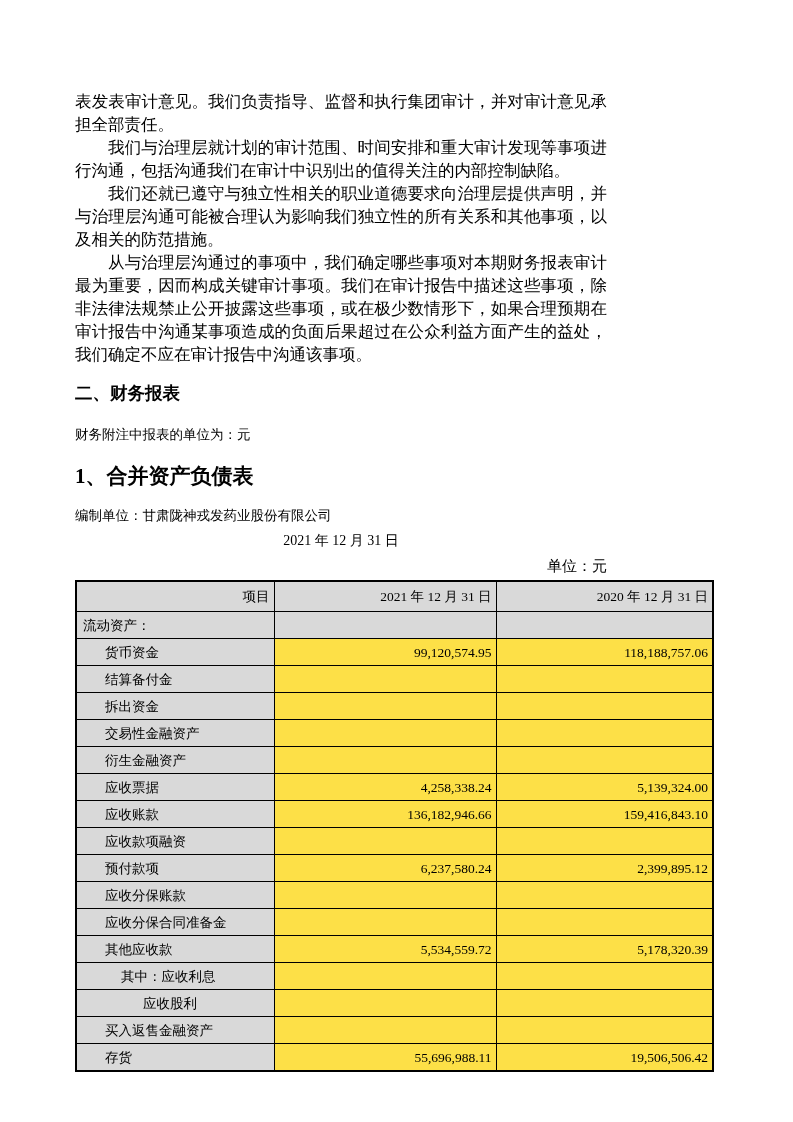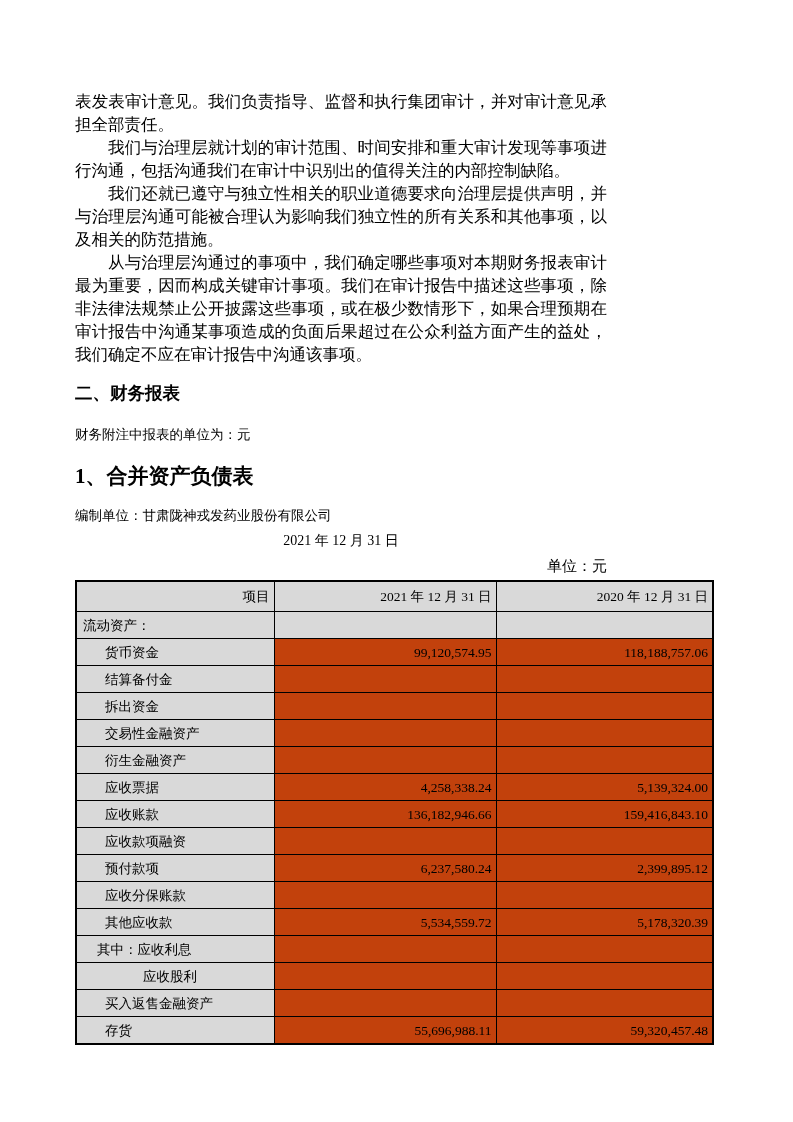--- a/index.html
+++ b/index.html
@@ -45,23 +45,23 @@
     font-size: 13.5px; line-height: 17px; font-weight: normal;
     overflow: hidden; white-space: nowrap;
   }
   .balance-sheet thead th {
     background: var(--shade); text-align: right;
     height: 30px; padding: 0 4px;
   }
   .balance-sheet td { height: 27px; }
   td.item-cell { background: var(--shade); padding: 5px 4px 4px 6px; text-align: left; }
   td.item-cell.indent1 { padding-left: 28px; }
-  td.item-cell.indent2 { padding-left: 20px; }
+  td.item-cell.indent2 { padding-left: 44px; }
   td.item-cell.indent3 { padding-left: 66px; }
-  td.value-cell { text-align: right; padding: 5px 4px 4px 4px; background: #c2410c; }
+  td.value-cell { text-align: right; padding: 5px 4px 4px 4px; background: #fde047; }
   td.value-cell.shade { background: var(--shade); }
 </style>
 </head>
 <body>
 
 <div class="page">
 
   <p class="para no-indent">表发表审计意见。我们负责指导、监督和执行集团审计，并对审计意见承担全部责任。</p>
   <p class="para">我们与治理层就计划的审计范围、时间安排和重大审计发现等事项进行沟通，包括沟通我们在审计中识别出的值得关注的内部控制缺陷。</p>
   <p class="para">我们还就已遵守与独立性相关的职业道德要求向治理层提供声明，并与治理层沟通可能被合理认为影响我们独立性的所有关系和其他事项，以及相关的防范措施。</p>
@@ -142,20 +142,25 @@
           <td class="item-cell indent1">预付款项</td>
           <td class="value-cell">6,237,580.24</td>
           <td class="value-cell">2,399,895.12</td>
         </tr>
         <tr>
           <td class="item-cell indent1">应收分保账款</td>
           <td class="value-cell"></td>
           <td class="value-cell"></td>
         </tr>
         <tr>
+          <td class="item-cell indent1">应收分保合同准备金</td>
+          <td class="value-cell"></td>
+          <td class="value-cell"></td>
+        </tr>
+        <tr>
           <td class="item-cell indent1">其他应收款</td>
           <td class="value-cell">5,534,559.72</td>
           <td class="value-cell">5,178,320.39</td>
         </tr>
         <tr>
           <td class="item-cell indent2">其中：应收利息</td>
           <td class="value-cell"></td>
           <td class="value-cell"></td>
         </tr>
         <tr>
@@ -164,18 +169,18 @@
           <td class="value-cell"></td>
         </tr>
         <tr>
           <td class="item-cell indent1">买入返售金融资产</td>
           <td class="value-cell"></td>
           <td class="value-cell"></td>
         </tr>
         <tr>
           <td class="item-cell indent1">存货</td>
           <td class="value-cell">55,696,988.11</td>
-          <td class="value-cell">59,320,457.48</td>
+          <td class="value-cell">19,506,506.42</td>
         </tr>
       </tbody>
   </table>
 
 </div>
 
 </body></html>

